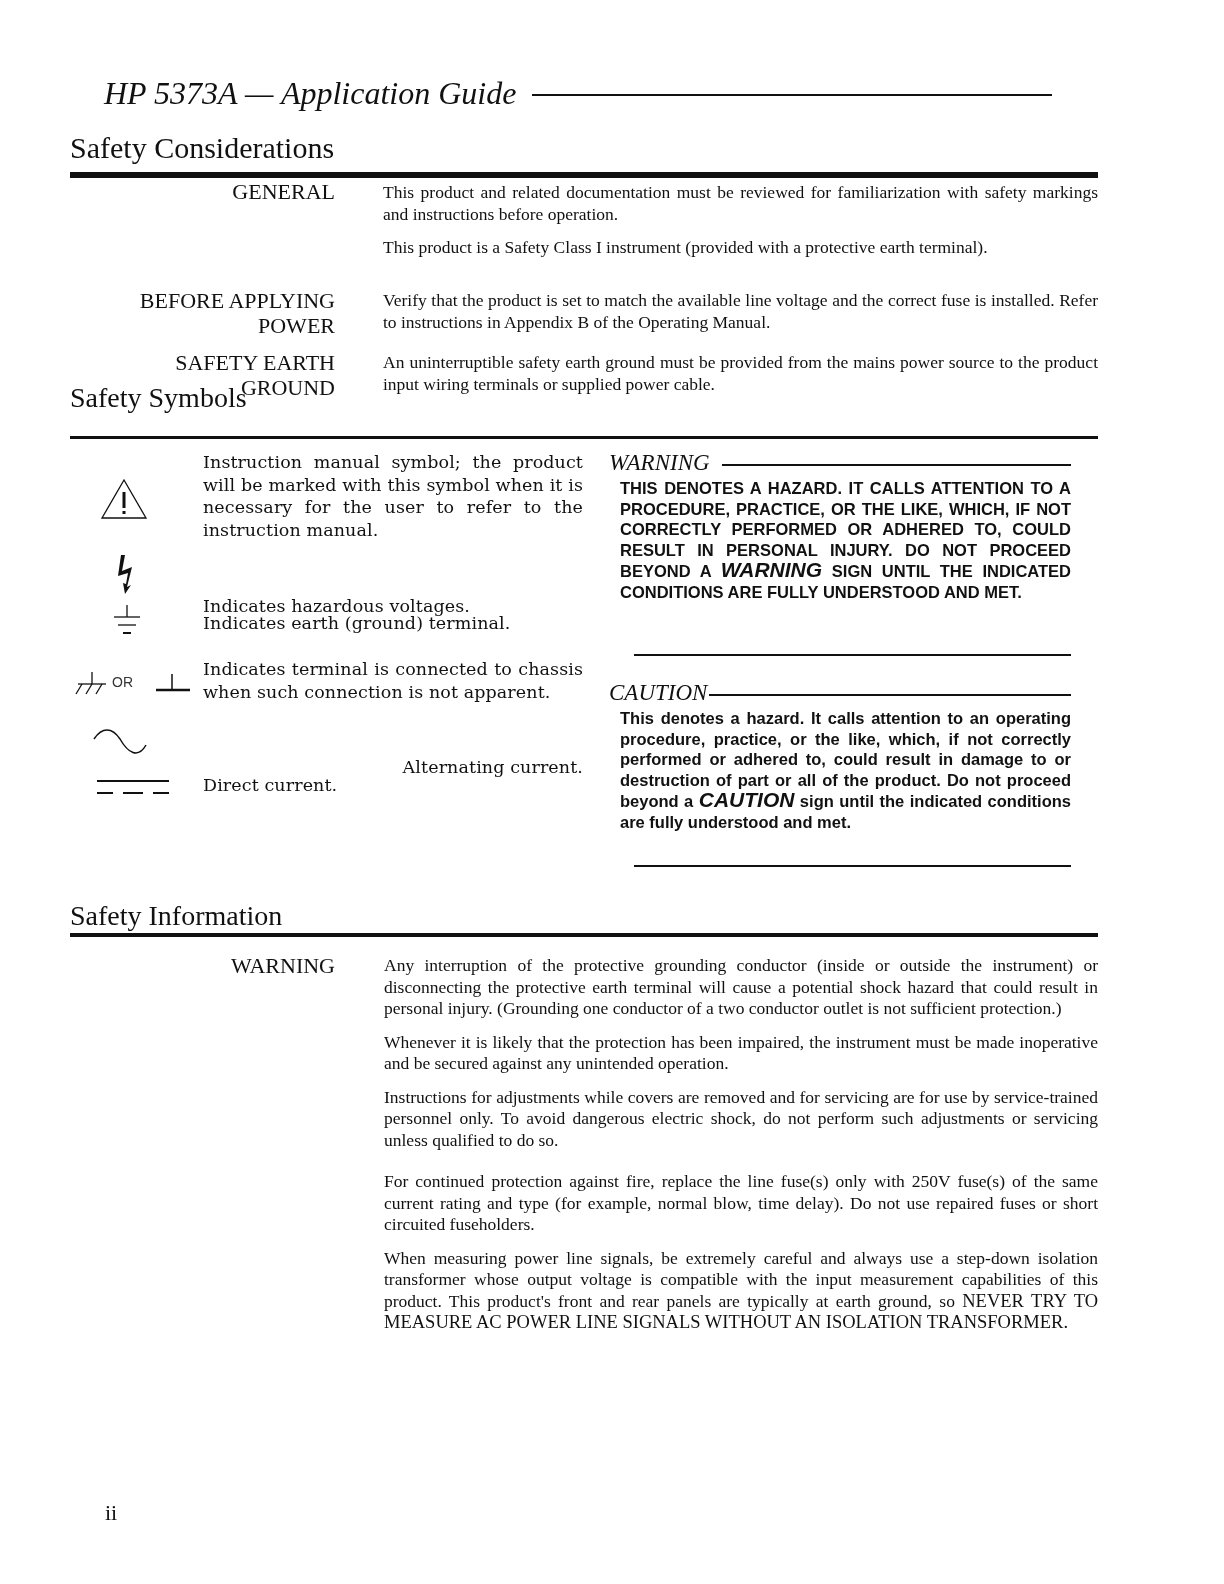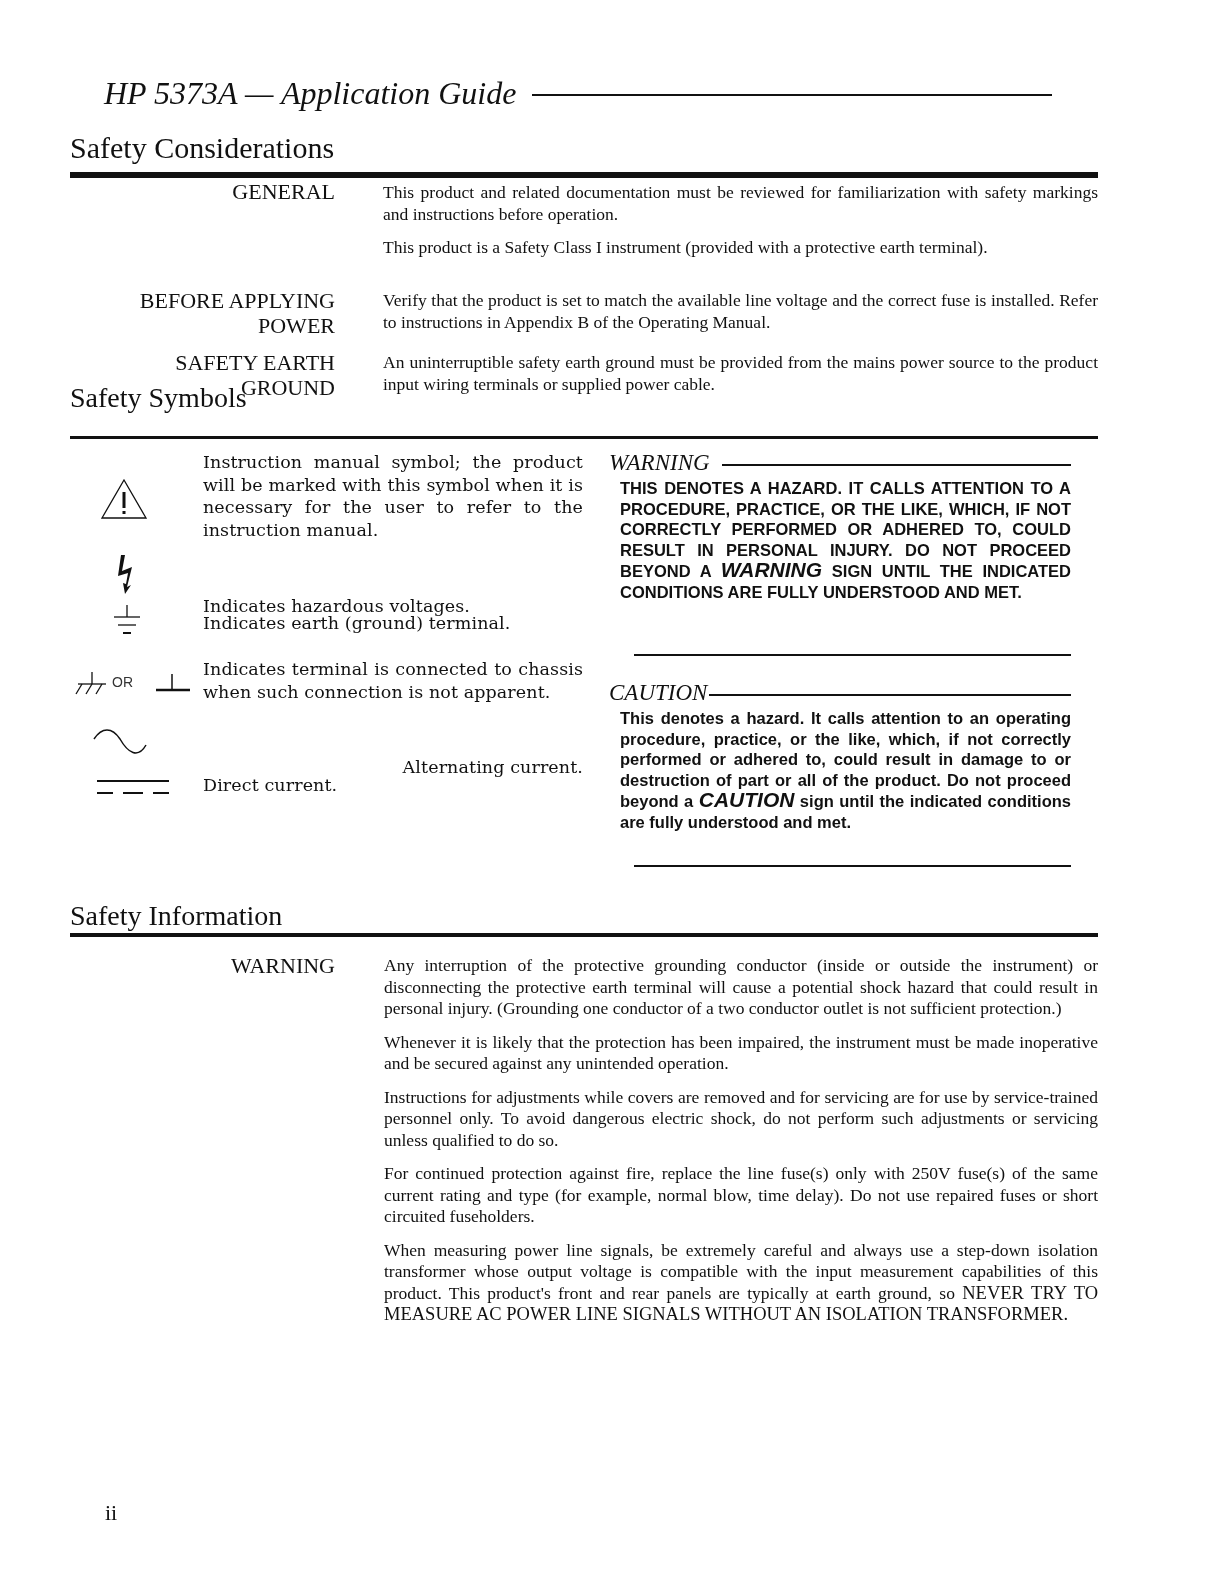--- a/index.html
+++ b/index.html
@@ -137,17 +137,17 @@
 
 <div class="abs section-title" style="left:70px; top:900px; font-size:28px;">Safety Information</div>
 <div class="abs thin-rule" style="left:70px; top:933px; width:1028px; height:4px;"></div>
 
 <div class="abs label" style="left:150px; top:953px; width:185px;">WARNING</div>
 
 <div class="abs para" style="left:384px; top:955px; width:714px; line-height:21.5px;">
   <p>Any interruption of the protective grounding conductor (inside or outside the instrument) or disconnecting the protective earth terminal will cause a potential shock hazard that could result in personal injury. (Grounding one conductor of a two conductor outlet is not sufficient protection.)</p>
   <p style="margin-top:12px;">Whenever it is likely that the protection has been impaired, the instrument must be made inoperative and be secured against any unintended operation.</p>
   <p style="margin-top:12px;">Instructions for adjustments while covers are removed and for servicing are for use by service-trained personnel only. To avoid dangerous electric shock, do not perform such adjustments or servicing unless qualified to do so.</p>
-  <p style="margin-top:12px;">For continued protection against fire, replace the line fuse(s) only with 250V fuse(s) of the same current rating and type (for example, normal blow, time delay). Do not use repaired fuses or short circuited fuseholders.</p>
+  <p style="margin-top:20px;">For continued protection against fire, replace the line fuse(s) only with 250V fuse(s) of the same current rating and type (for example, normal blow, time delay). Do not use repaired fuses or short circuited fuseholders.</p>
   <p style="margin-top:12px;"><span>When measuring power line signals, be extremely careful and always use a step-down isolation transformer whose output voltage is compatible with the input measurement capabilities of this product. This product's front and rear panels are typically at earth ground, so </span><span style="font-size:18.5px;">NEVER TRY TO MEASURE AC POWER LINE SIGNALS WITHOUT AN ISOLATION TRANSFORMER.</span></p>
 </div>
 
 <div class="abs page-num" style="left:105px; top:1500px;">ii</div>
 
 </body></html>

